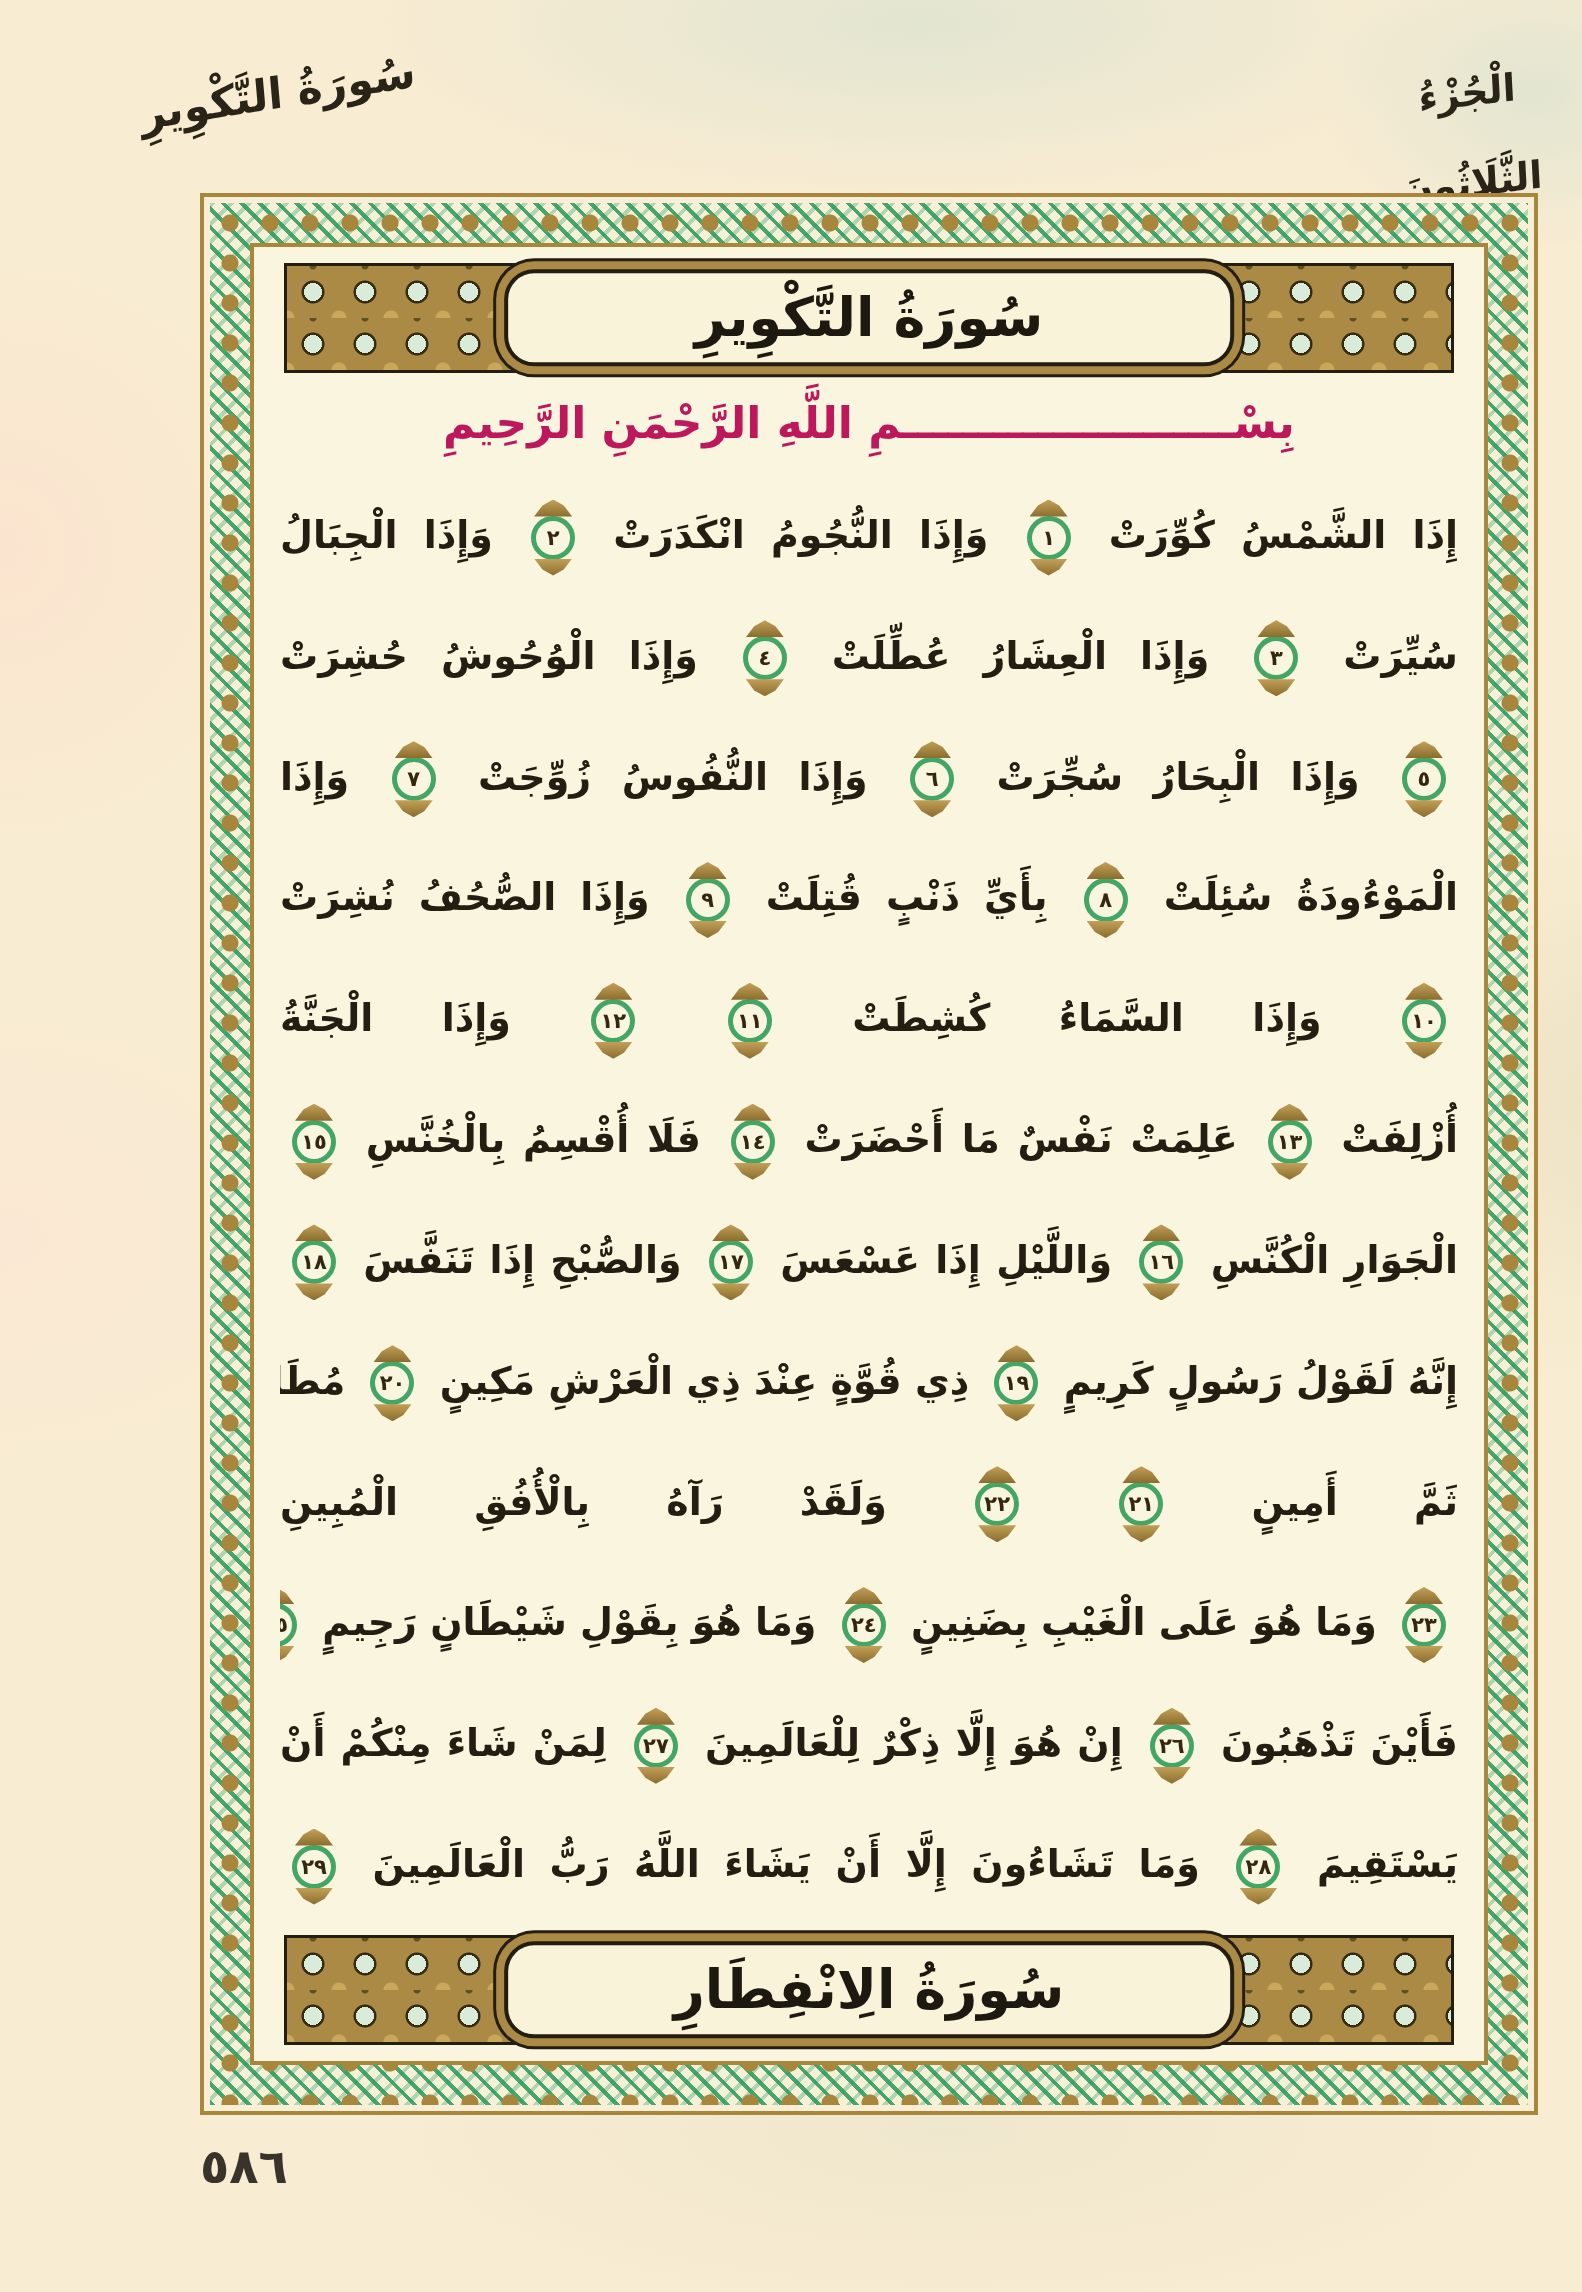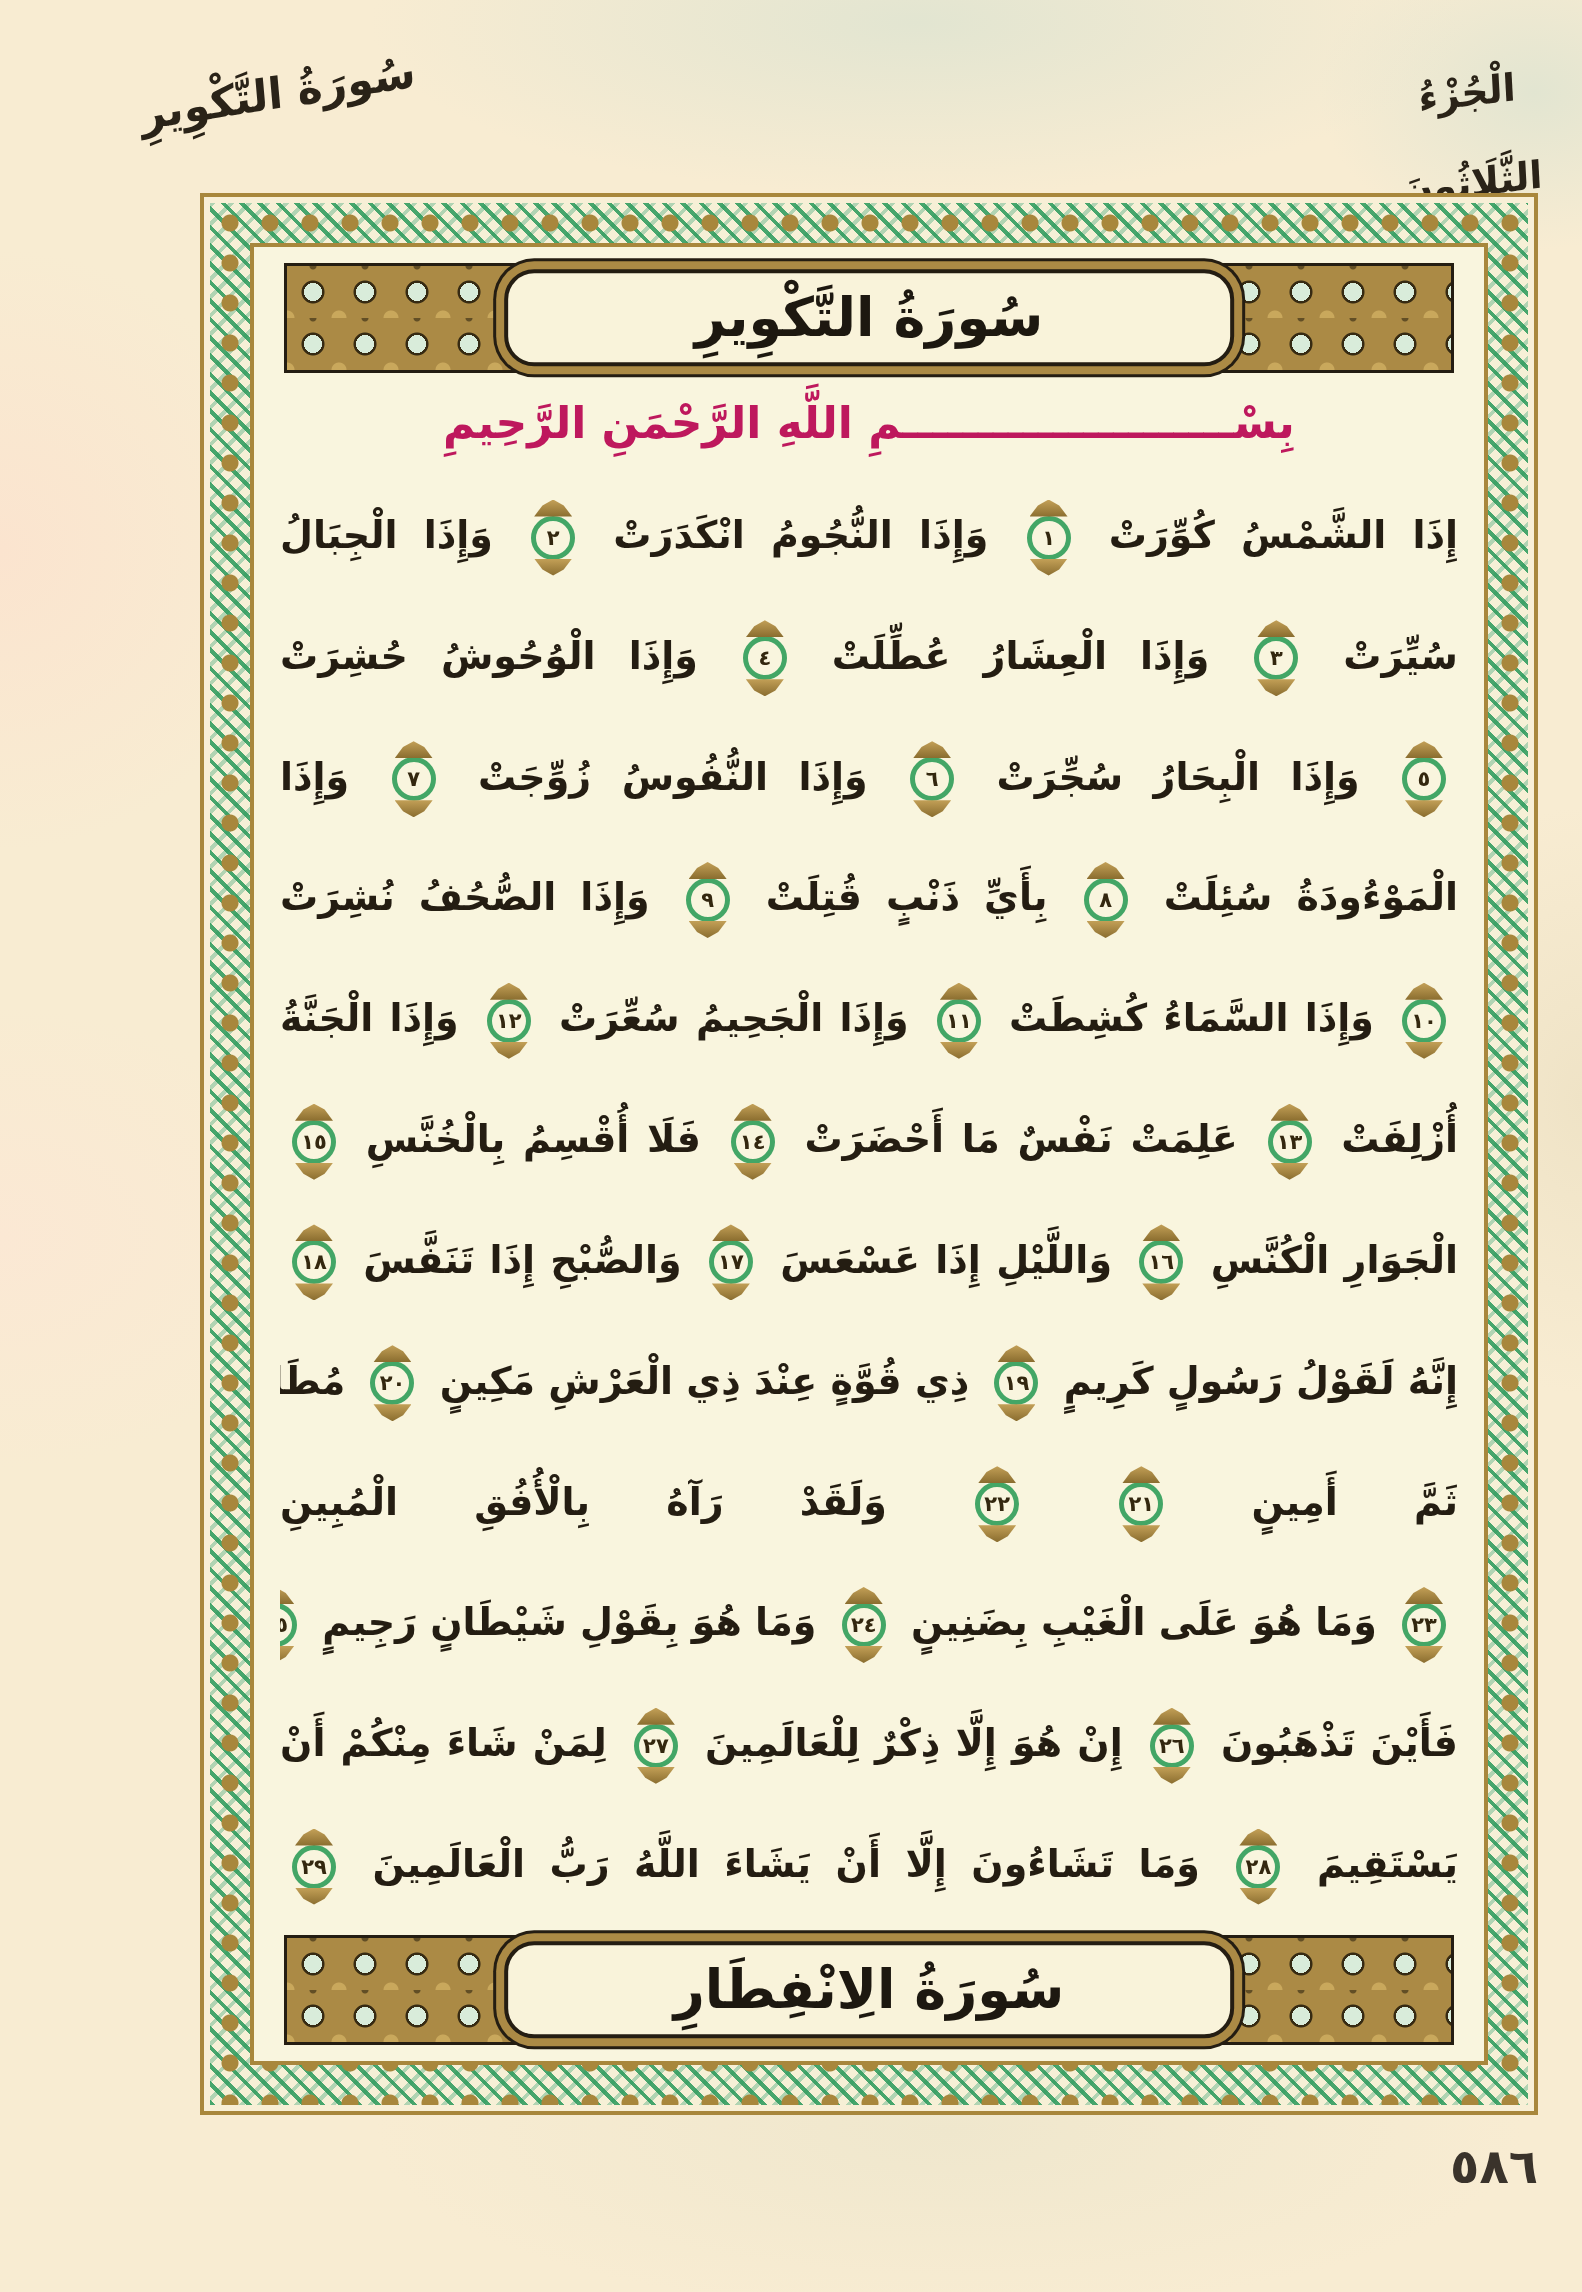--- a/index.html
+++ b/index.html
@@ -99,21 +99,21 @@
     position:absolute;left:50%;width:38px;height:17px;
     background:linear-gradient(#c3a057,#8a6d2f);
   }
   .fin-t{top:-21px;transform:translateX(-50%);
     clip-path:polygon(50% 0,78% 35%,100% 100%,0 100%,22% 35%);}
   .fin-b{bottom:-21px;transform:translateX(-50%);
     clip-path:polygon(0 0,100% 0,78% 65%,50% 100%,22% 65%);}
   
   .page-number{
     position:absolute;left:200px;top:2138px;width:1338px;
-    text-align:right;font-size:48px;font-weight:bold;color:#3a332b;
+    text-align:left;font-size:48px;font-weight:bold;color:#3a332b;
   }
 </style>
 </head>
 <body>
 
 <div class="page">
 
   <div class="corner-title">سُورَةُ التَّكْوِيرِ</div>
 
   <div class="juz-title">الْجُزْءُ الثَّلَاثُونَ</div>
@@ -172,21 +172,21 @@
                 <i class="fin fin-b"></i>
               </span> <span class="ayah-text">وَإِذَا الصُّحُفُ نُشِرَتْ</span> </div>
             <div class="verse-line"><span class="medallion">
                 <i class="fin fin-t"></i>
                 <b class="vnum">١٠</b>
                 <i class="fin fin-b"></i>
               </span> <span class="ayah-text">وَإِذَا السَّمَاءُ كُشِطَتْ</span> <span class="medallion">
                 <i class="fin fin-t"></i>
                 <b class="vnum">١١</b>
                 <i class="fin fin-b"></i>
-              </span> <span class="ayah-text">وَإِذَا الْجَحِيمُ سُعِّرَتْ</span> <span class="medallion">
+              </span>  <span class="medallion">
                 <i class="fin fin-t"></i>
                 <b class="vnum">١٢</b>
                 <i class="fin fin-b"></i>
               </span> <span class="ayah-text">وَإِذَا الْجَنَّةُ</span> </div>
             <div class="verse-line"><span class="ayah-text">أُزْلِفَتْ</span> <span class="medallion">
                 <i class="fin fin-t"></i>
                 <b class="vnum">١٣</b>
                 <i class="fin fin-b"></i>
               </span> <span class="ayah-text">عَلِمَتْ نَفْسٌ مَا أَحْضَرَتْ</span> <span class="medallion">
                 <i class="fin fin-t"></i>

